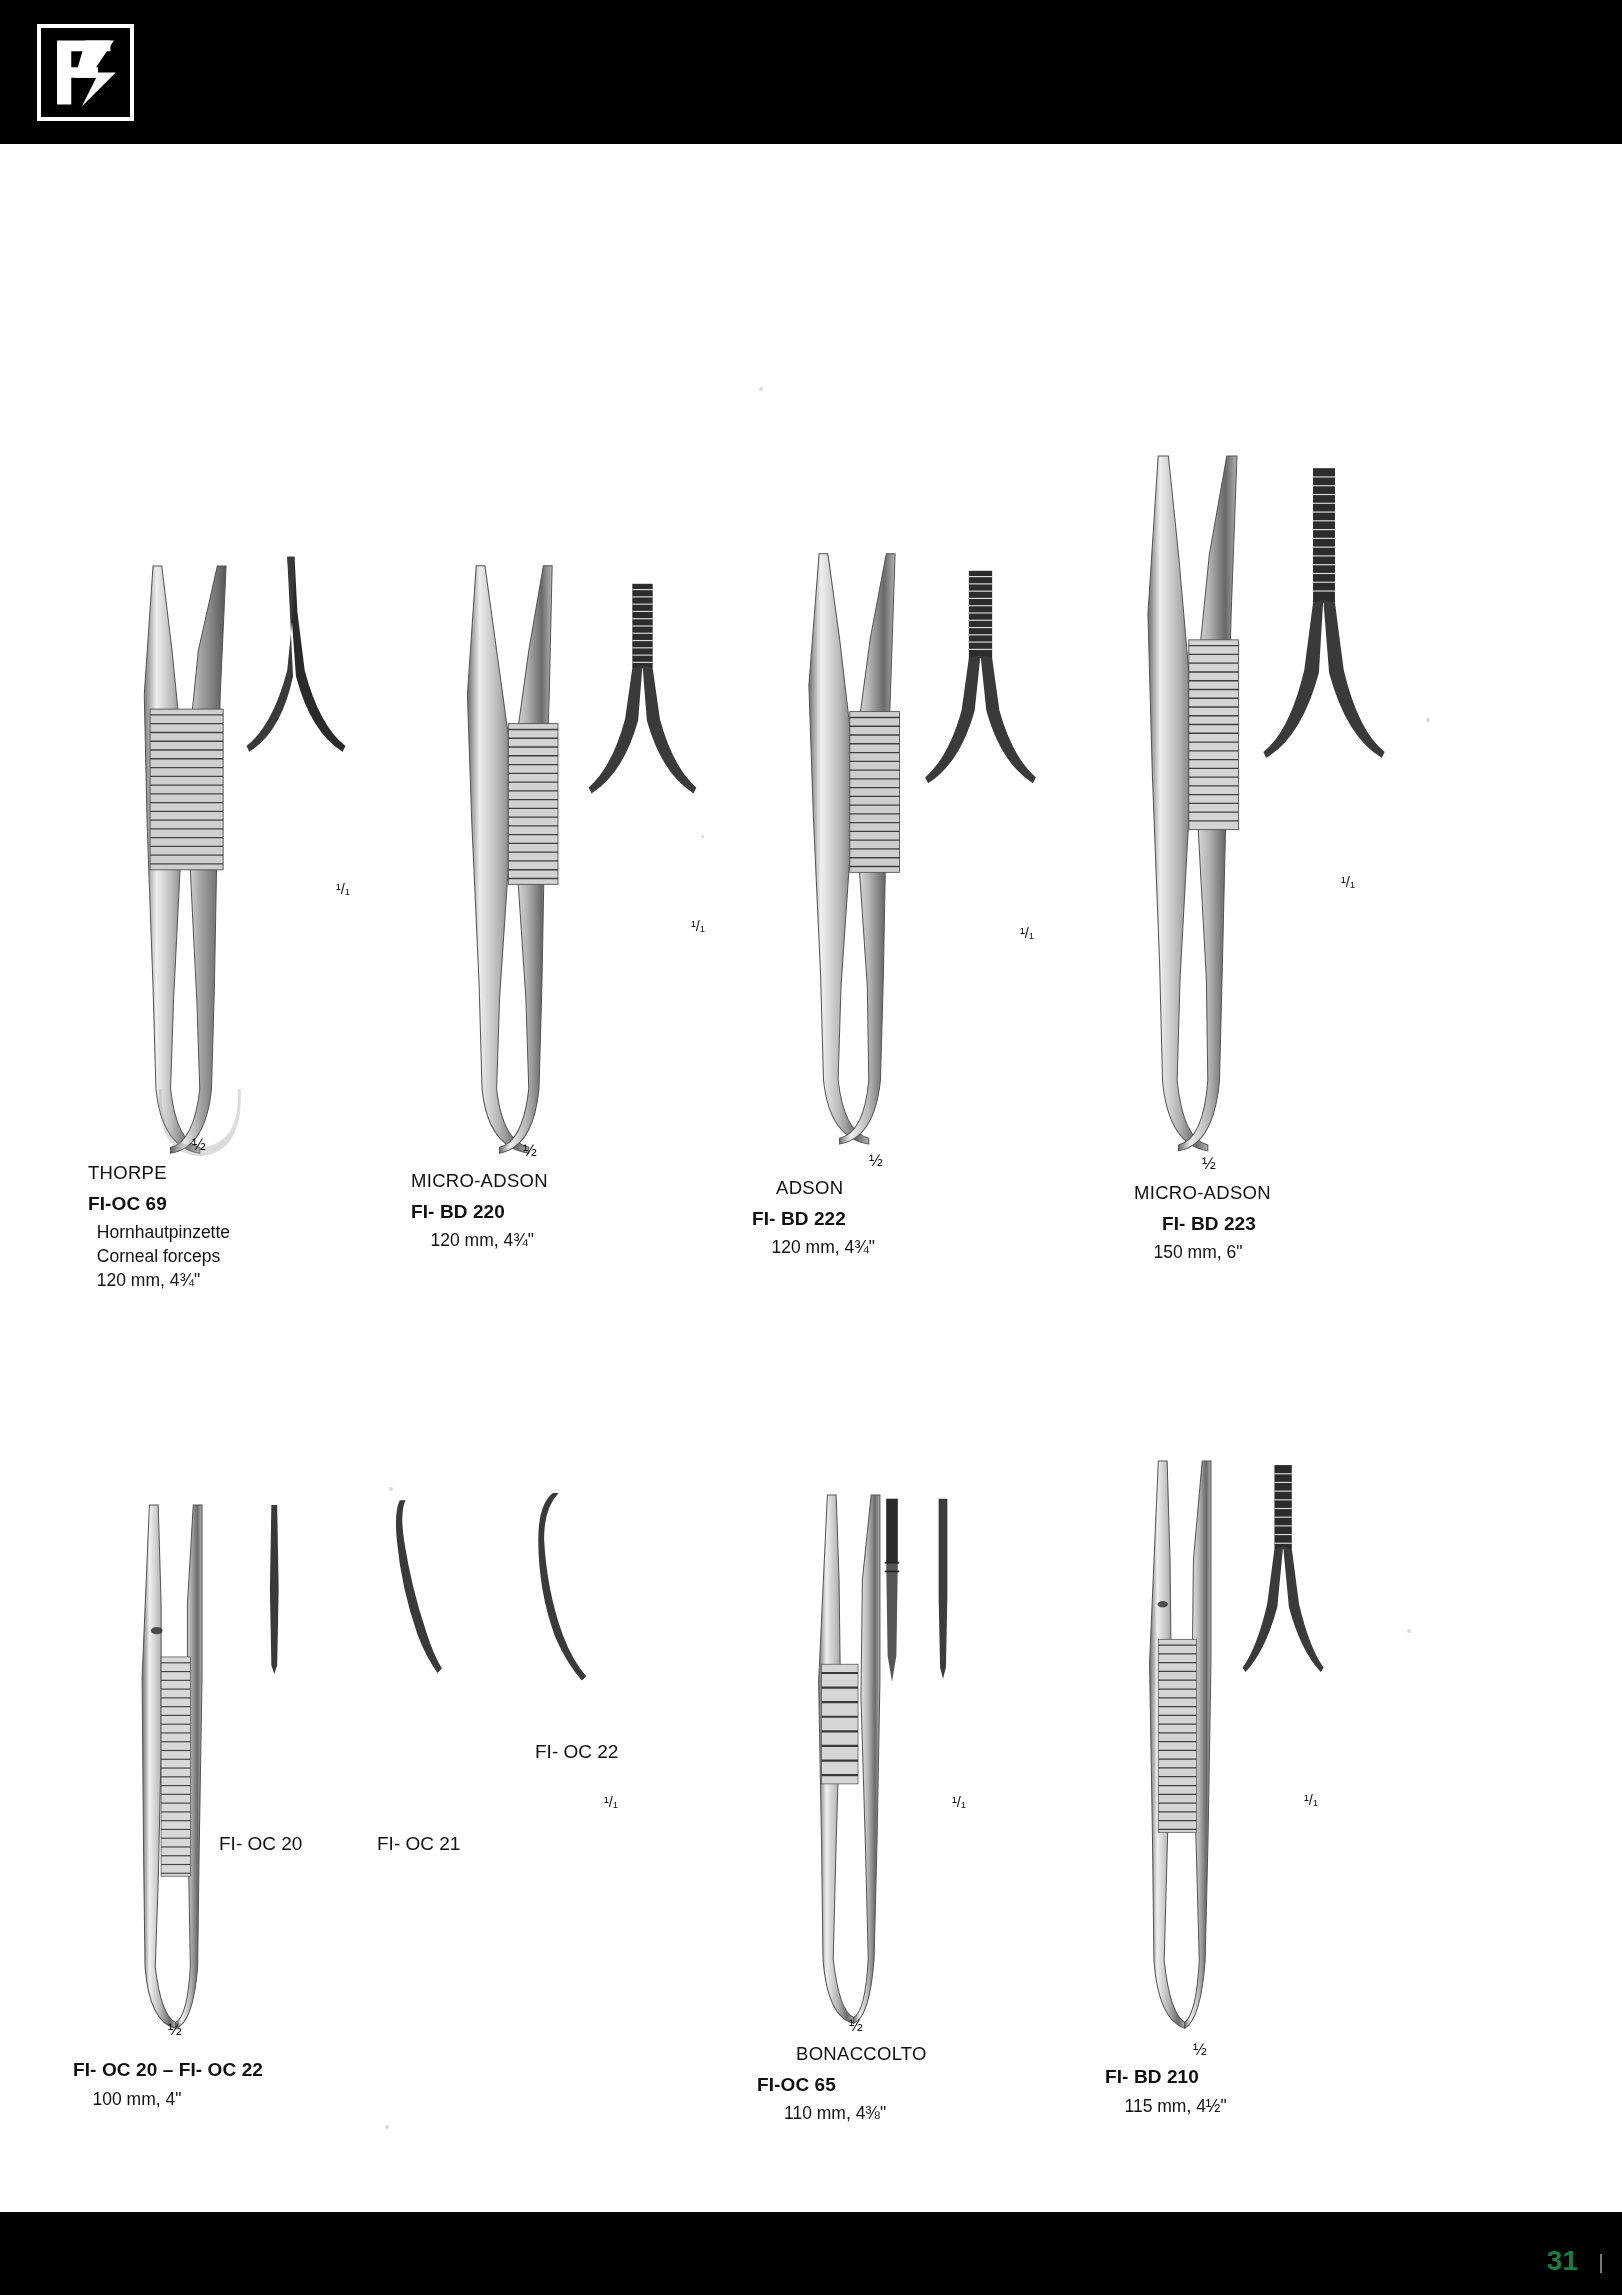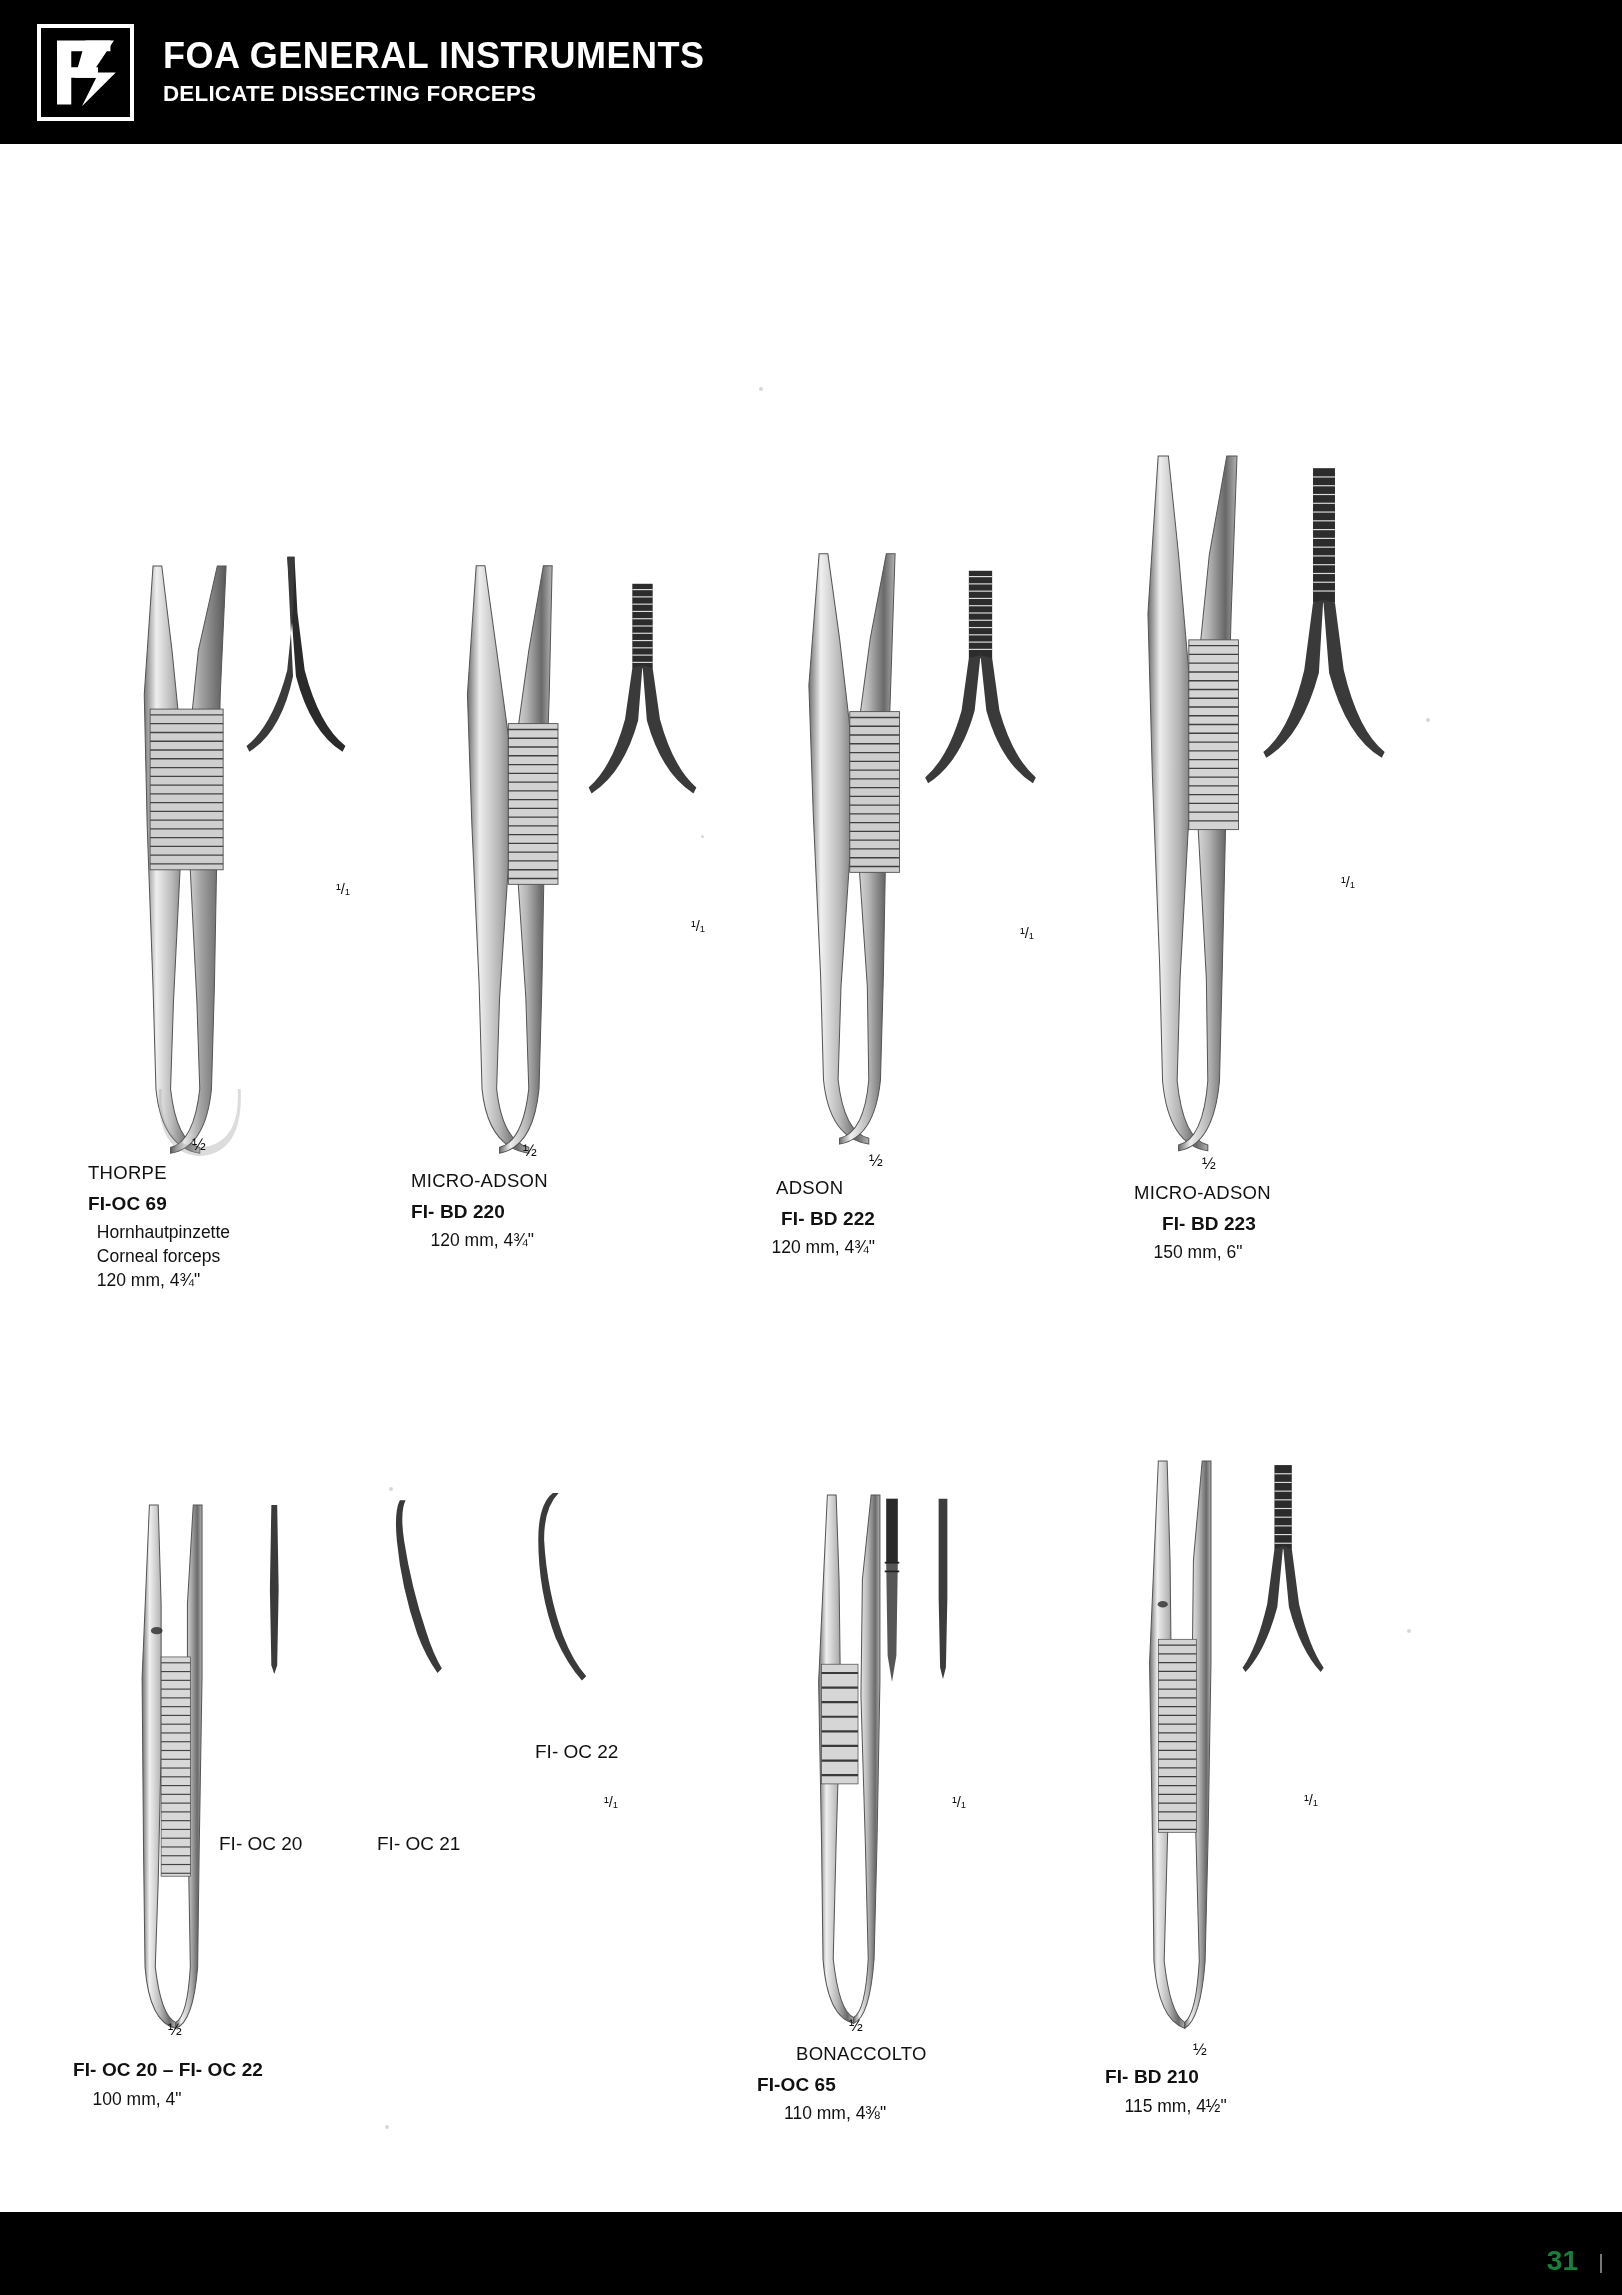--- a/index.html
+++ b/index.html
@@ -156,24 +156,20 @@
 <body>
 
 <div class="header-bar">
   <div class="logo-box">
     <svg width="89" height="89" viewBox="0 0 100 100">
       <rect x="0" y="0" width="100" height="100" fill="#000"></rect>
       <path d="M18 14 L78 14 L78 26 L34 26 L34 44 L64 44 L64 56 L34 56 L34 86 L18 86 Z" fill="#ffffff"></path>
       <path d="M50 14 L82 14 L58 50 L84 50 L46 88 L62 56 L38 56 Z" fill="#ffffff"></path>
       <path d="M50 14 L82 14 L58 50 L84 50 L46 88 L62 56 L38 56 Z" fill="#000" transform="translate(2,2) scale(0.97)" opacity="0"></path>
     </svg>
-  </div>
-  <div class="header-texts">
-    <div class="header-title">FOA GENERAL INSTRUMENTS</div>
-    <div class="header-sub">DELICATE DISSECTING FORCEPS</div>
   </div>
 </div>
 
 <div class="page">
 
   <div class="speck" style="left:759px; top:243px; width:4.4px; height:4.4px;"></div>
   <div class="speck" style="left:1158px; top:441px; width:3.4px; height:3.4px;"></div>
   <div class="speck" style="left:1426px; top:574px; width:3.9px; height:3.9px;"></div>
   <div class="speck" style="left:389px; top:1343px; width:3.9px; height:3.9px;"></div>
   <div class="speck" style="left:1407px; top:1485px; width:3.9px; height:3.9px;"></div>
@@ -363,21 +359,21 @@
       </g>
       <path d="M45 60 L53 62 L58 98 Q67 130 83 144 L81 148 Q59 134 49 98 Z" fill="#3a3a3a"></path>
       <path d="M45 60 L37 62 L32 98 Q23 130 7 144 L9 148 Q31 134 41 98 Z" fill="#3a3a3a"></path>
     </svg>
   </div>
   <div class="scale-oneone" style="left:1020px; top:781px;">¹/₁</div>
   <div class="scale-half" style="left:869px; top:1007px;">½</div>
 
   <div class="caption" style="left:752px; top:1032px;">
     <div class="cap-name" style="margin-left:24px;">ADSON</div>
-    <div class="cap-code" style="margin-top:4.9px;text-align:right;">FI- BD 222</div>
+    <div class="cap-code" style="margin-top:4.9px;">FI- BD 222</div>
     <div class="cap-size" style="margin-top:4.9px; margin-left:19.5px;">120 mm, 4¾"</div>
   </div>
 
   <div class="item" style="left:1120px; top:309px;">
     <svg width="234" height="708" viewBox="0 0 160 485">
       <defs>
         <linearGradient id="g4" x1="0" y1="0" x2="1" y2="0">
           <stop offset="0%" stop-color="#6b6b6b"></stop>
           <stop offset="20%" stop-color="#ededed"></stop>
           <stop offset="52%" stop-color="#b4b4b4"></stop>

